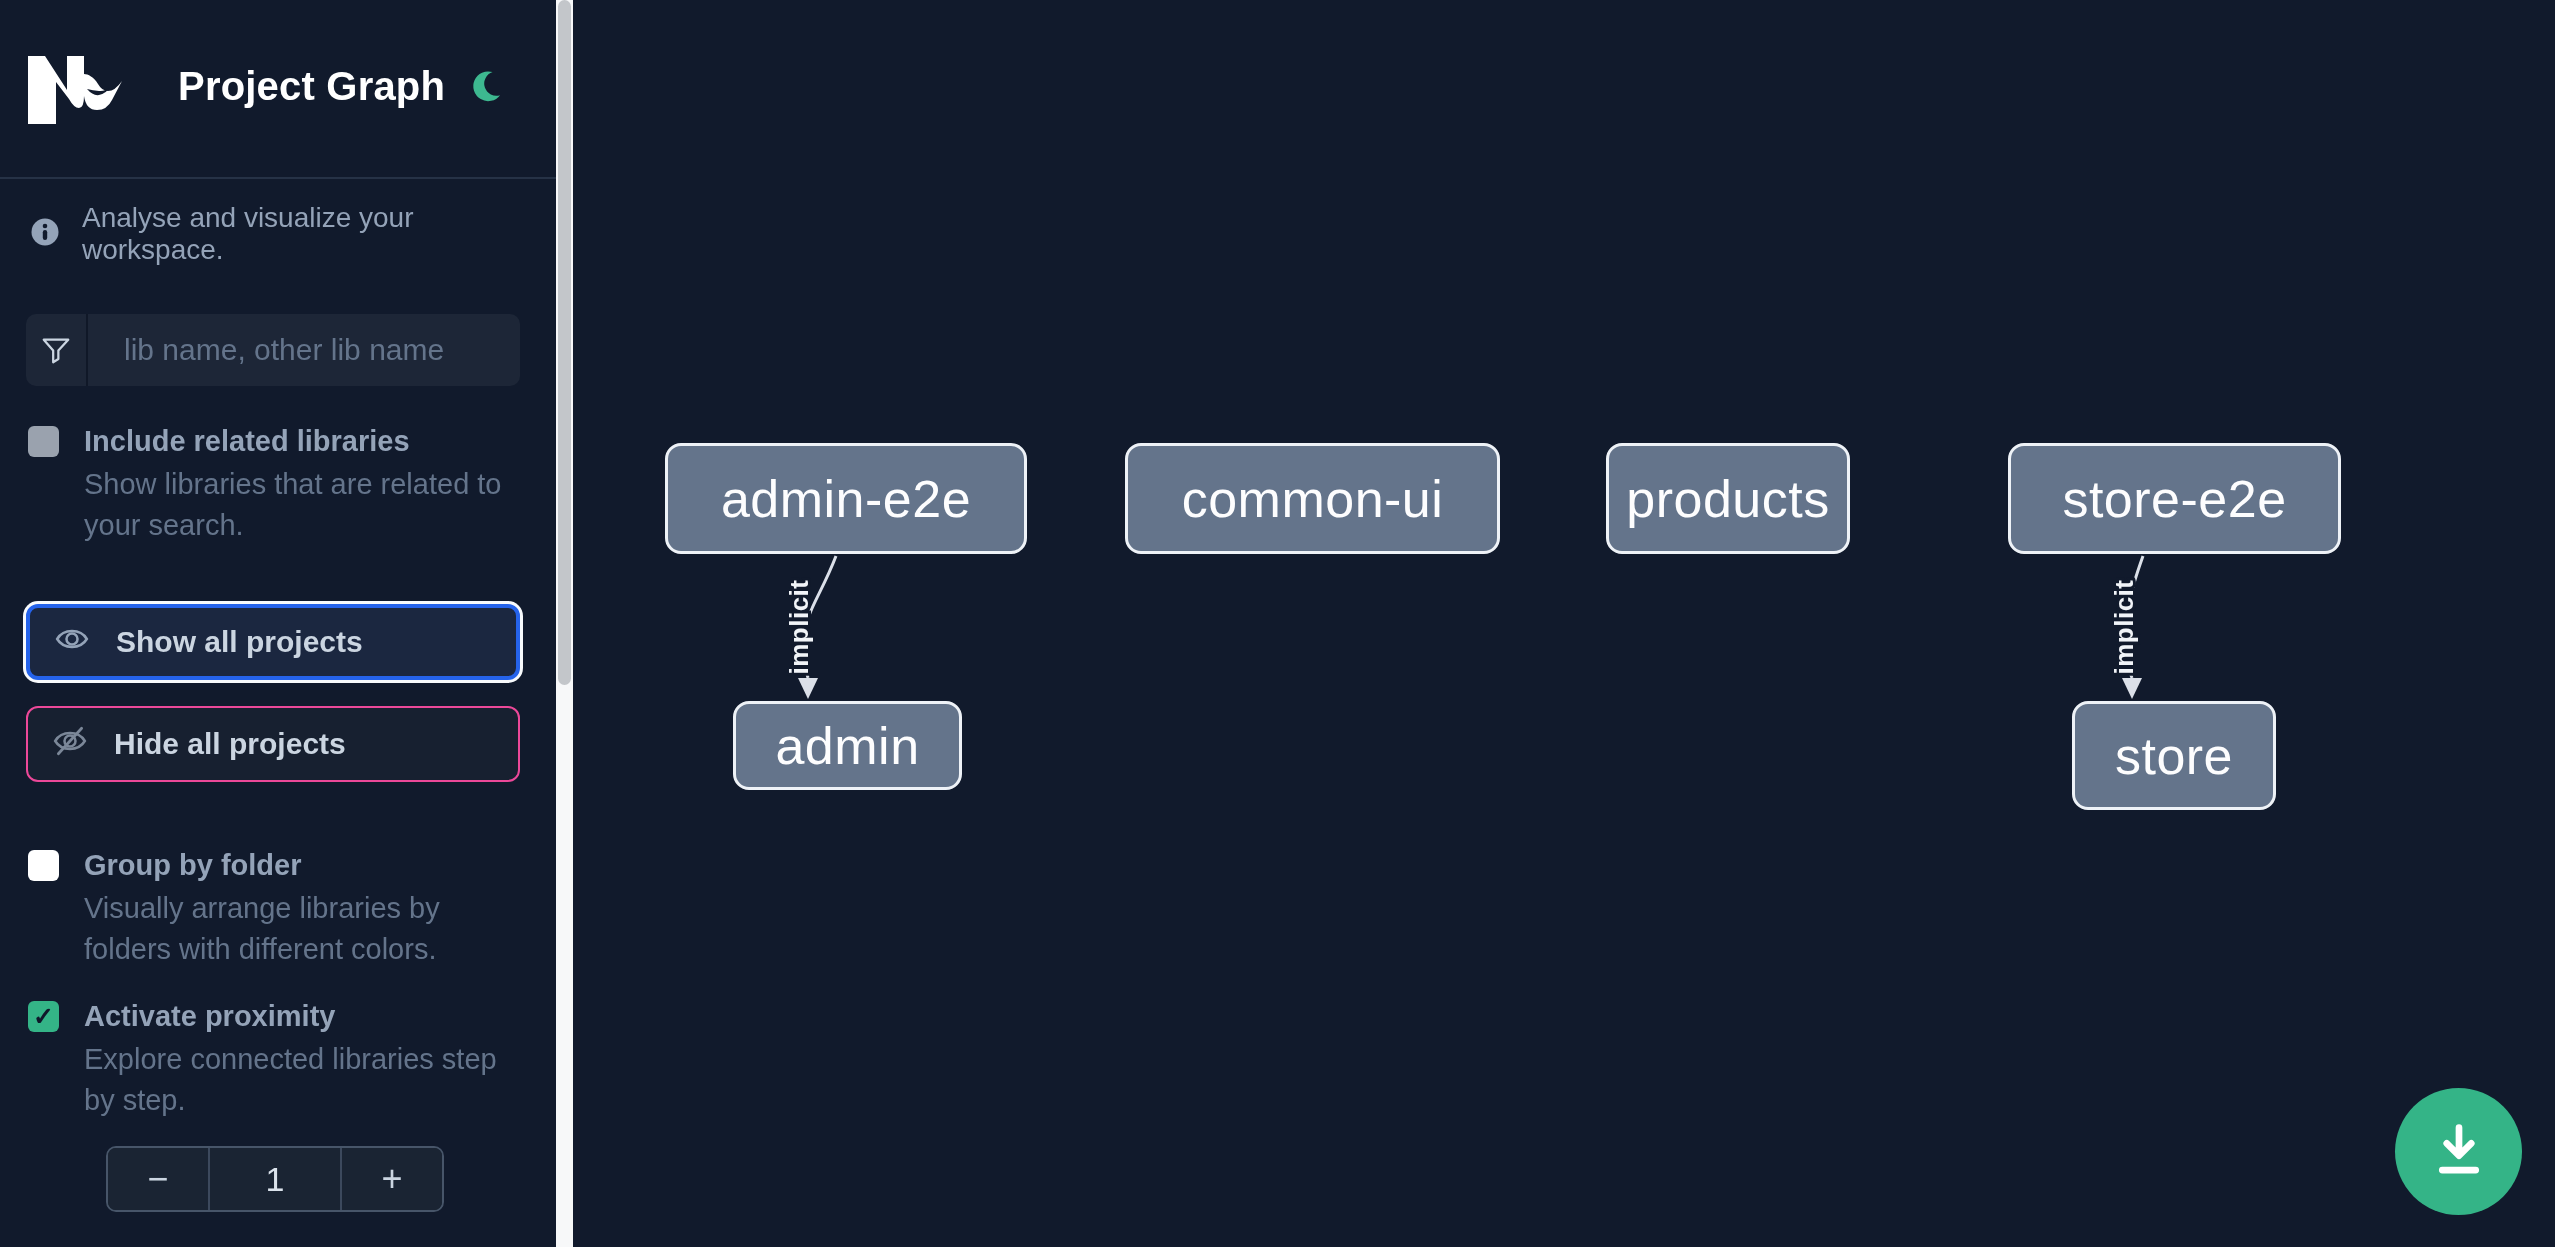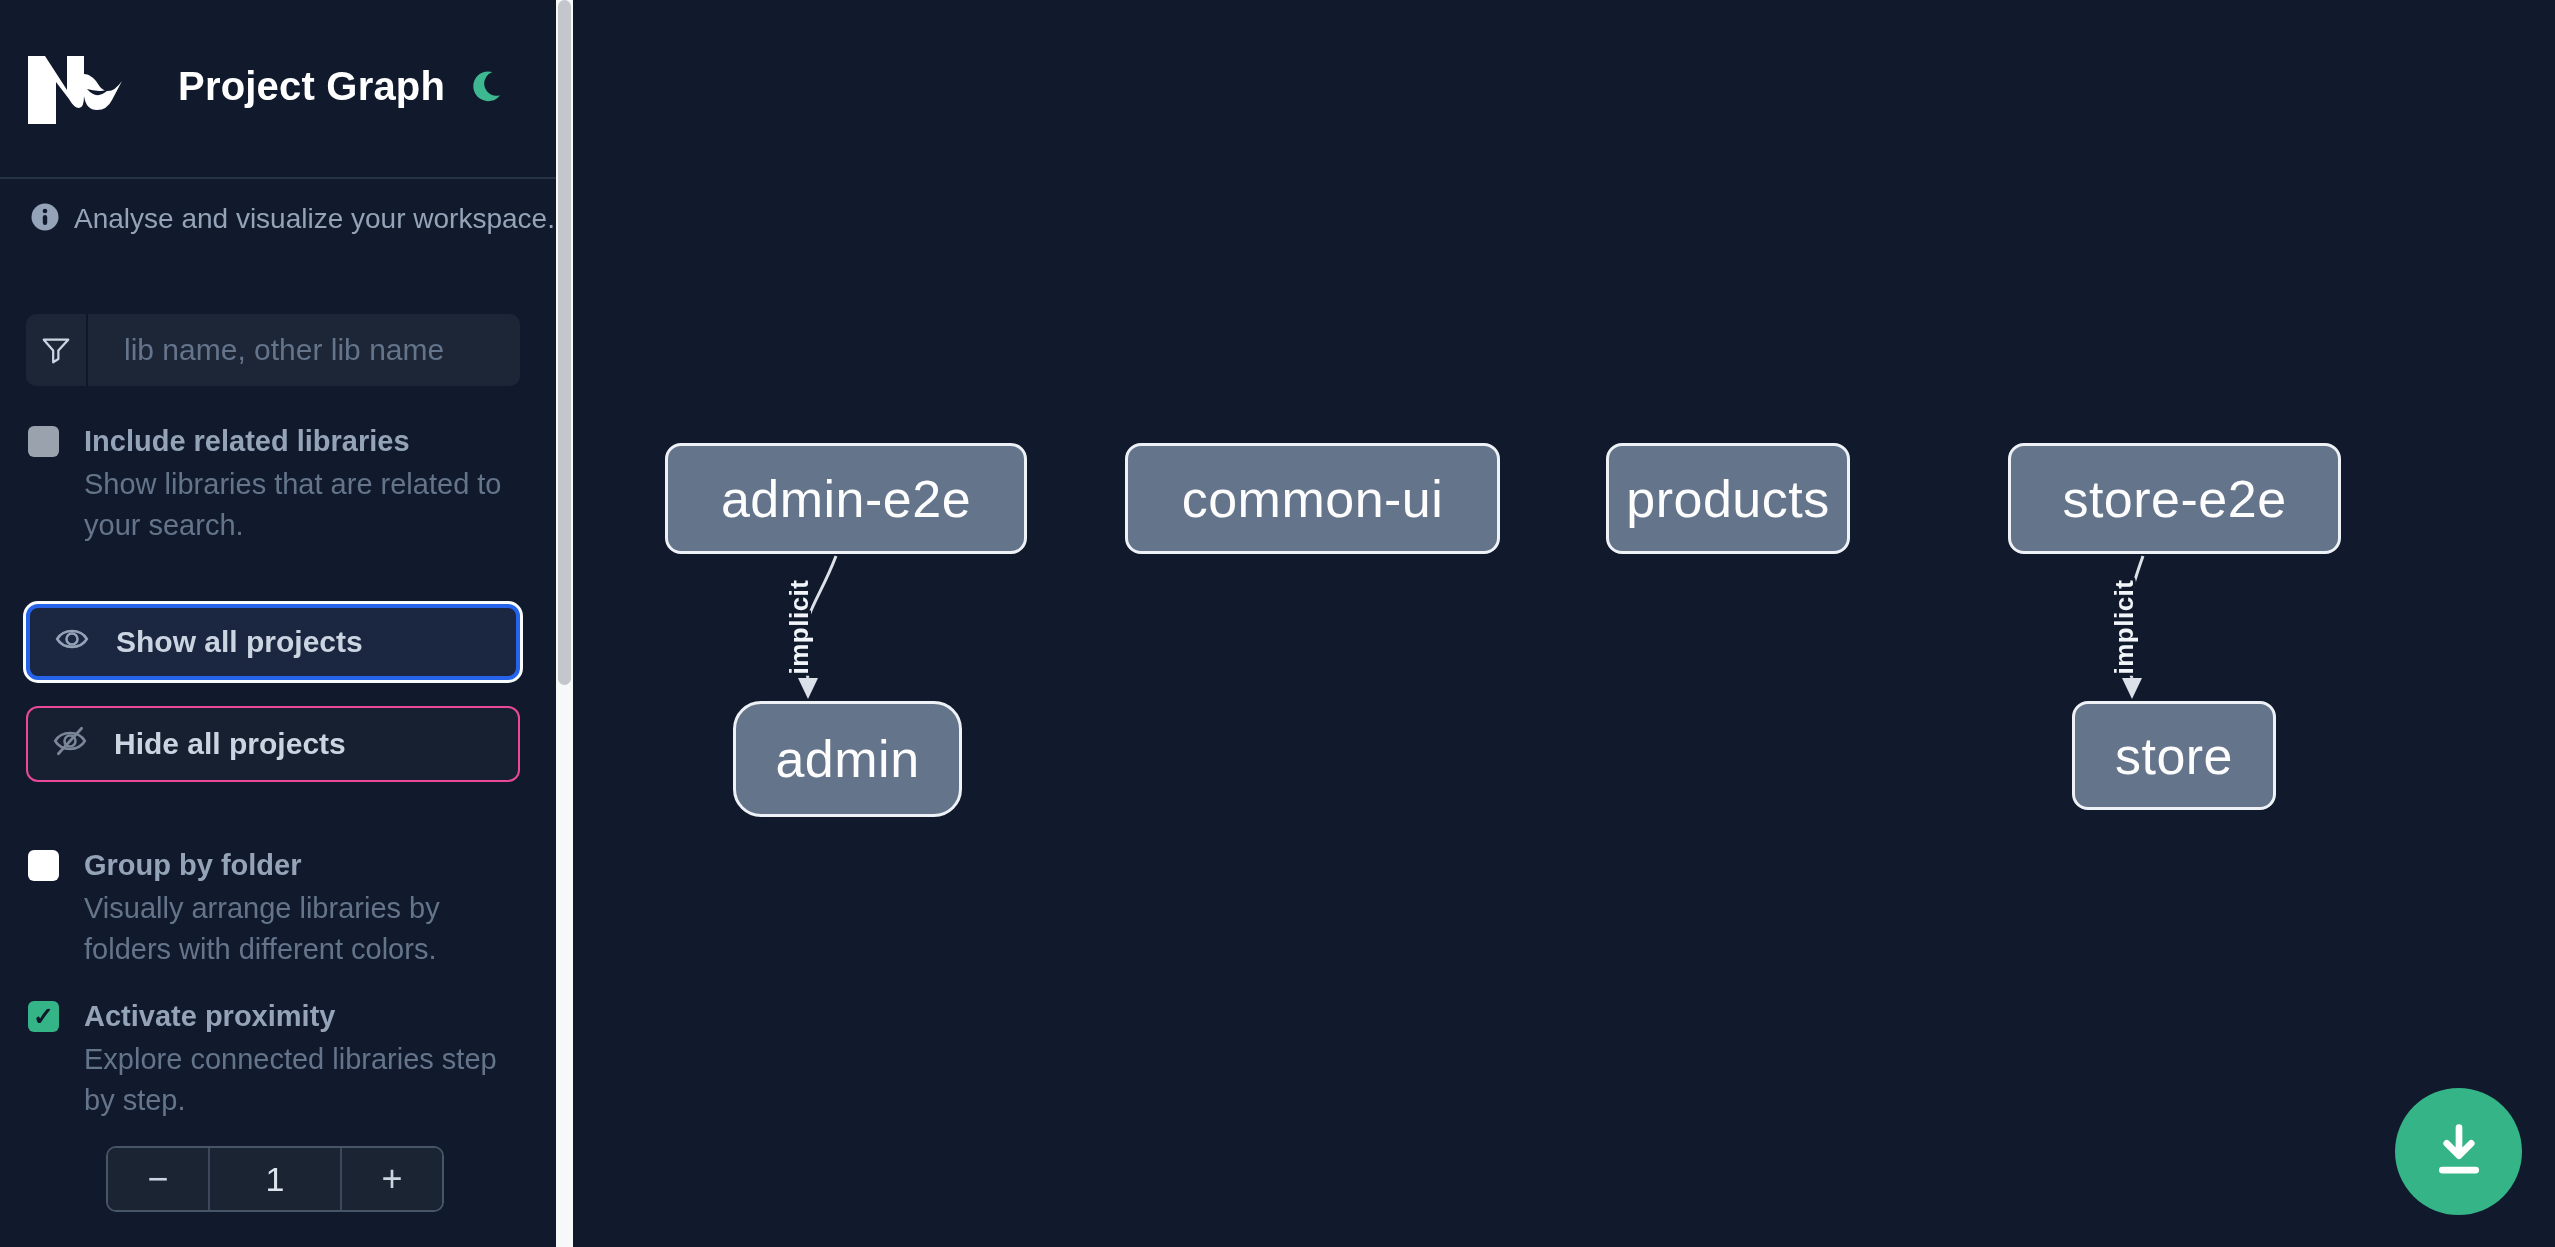--- a/index.html
+++ b/index.html
@@ -21,21 +21,21 @@
   .fab{position:absolute;left:2395px;top:1088px;width:127px;height:127px;border-radius:50%;
       background:#34b487;display:flex;align-items:center;justify-content:center;cursor:pointer;border:none;}
 
   
   .sidebar{position:absolute;left:0;top:0;width:556px;height:1247px;background:#111a2c;z-index:5;}
   .logo{position:absolute;left:28px;top:56px;}
   .app-title{position:absolute;left:178px;top:64px;font-size:40px;font-weight:600;color:#ffffff;letter-spacing:.2px;}
   .theme-toggle{position:absolute;left:464px;top:62px;width:50px;height:50px;background:none;border:none;cursor:pointer;padding:0;}
   .header-divider{position:absolute;left:0;top:177px;width:556px;height:2px;background:#263246;}
 
-  .info-row{position:absolute;left:30px;top:202px;display:flex;align-items:center;gap:14px;}
+  .info-row{position:absolute;left:30px;top:202px;display:flex;align-items:center;gap:22px;}
   .info-text{font-size:28px;color:#94a3b8;}
 
   .filter-box{position:absolute;left:26px;top:314px;width:494px;height:72px;background:#1d2637;
       border-radius:10px;display:flex;align-items:stretch;overflow:hidden;gap:20px;}
   .filter-icon-cell{width:60px;display:flex;align-items:center;justify-content:center;
       border-right:2px solid #101828;flex:none;}
   .filter-input{flex:1;background:transparent;border:none;outline:none;color:#cbd5e1;
       font-size:30px;font-family:"Liberation Sans",sans-serif;padding:0 0 0 16px;}
   .filter-input::placeholder{color:#64748b;}
 
@@ -78,21 +78,21 @@
       <text x="799" y="627" text-anchor="middle" dominant-baseline="central" transform="rotate(-90 799 627)" class="edge-label">implicit</text>
       <path d="M2143,556 C2128,598 2126,612 2126,644 C2126,662 2129,671 2132,678" class="edge-path"></path>
       <polygon points="2132,699 2122,678 2142,678" class="edge-arrow"></polygon>
       <text x="2124" y="627" text-anchor="middle" dominant-baseline="central" transform="rotate(-90 2124 627)" class="edge-label">implicit</text>
     </svg>
   <div id="node-layer">
       <div class="graph-node" style="left: 665px; top: 443px; width: 362px; height: 111px;">admin-e2e</div>
       <div class="graph-node" style="left: 1125px; top: 443px; width: 375px; height: 111px;">common-ui</div>
       <div class="graph-node" style="left: 1606px; top: 443px; width: 244px; height: 111px;">products</div>
       <div class="graph-node" style="left: 2008px; top: 443px; width: 333px; height: 111px;">store-e2e</div>
-      <div class="graph-node" style="left: 733px; top: 701px; width: 229px; height: 116px; border-radius: 28px;">admin</div>
+      <div class="graph-node" style="left: 733px; top: 701px; width: 229px; height: 89px;">admin</div>
       <div class="graph-node" style="left: 2072px; top: 701px; width: 204px; height: 109px;">store</div>
     </div>
 
   <button class="fab">
     <span>
       <svg width="58" height="54" viewBox="0 0 52 48">
         <path d="M26 4 v24 M15 18 l11 11 11-11 M11 42 h30" fill="none" stroke="#ffffff" stroke-width="6" stroke-linecap="round" stroke-linejoin="round"></path>
       </svg>
     </span>
   </button>

